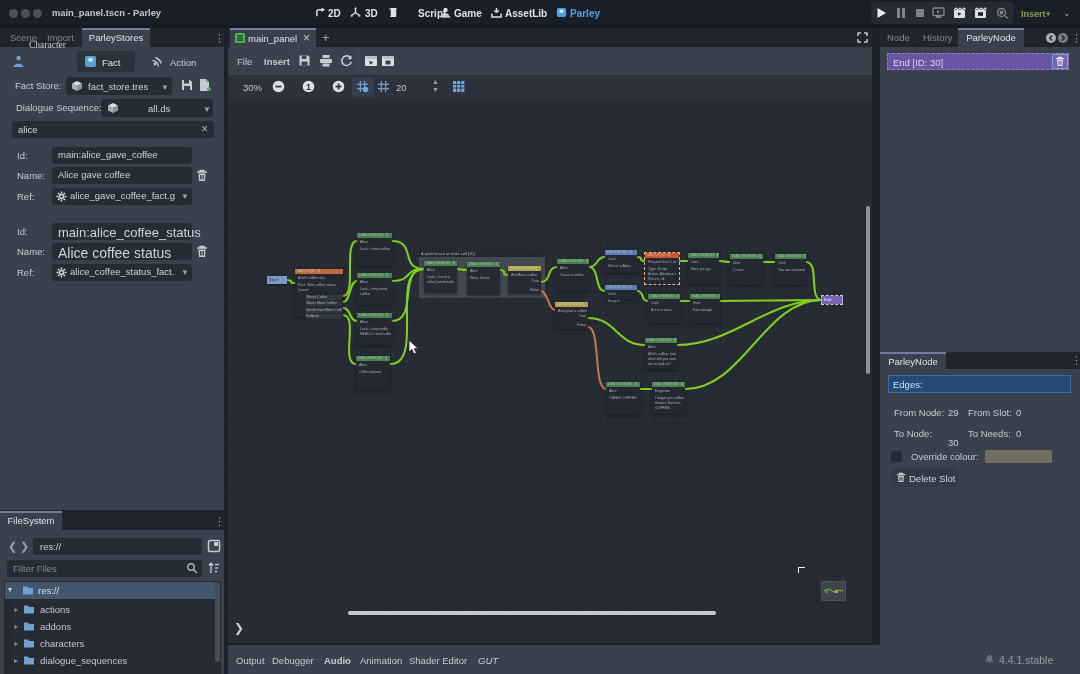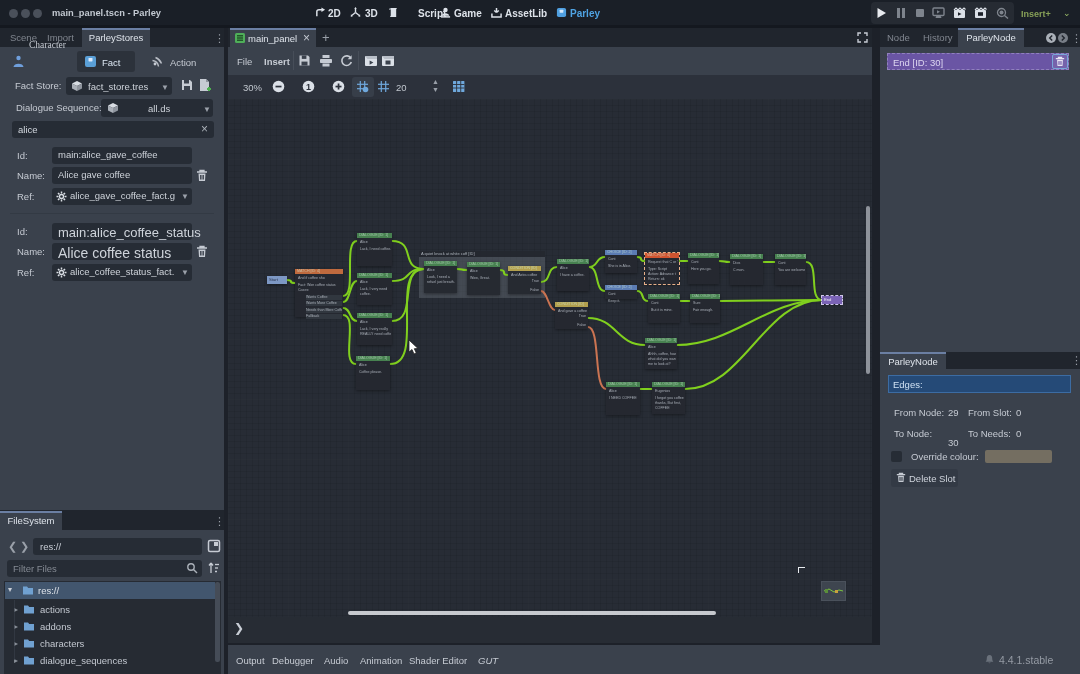--- a/index.html
+++ b/index.html
@@ -659,21 +659,21 @@
         <line x1="4.6" y1="6" x2="4.6" y2="10.5"></line>
         <line x1="6" y1="6" x2="6" y2="10.5"></line>
         <line x1="7.4" y1="6" x2="7.4" y2="10.5"></line>
       </g>
     </svg>
   <div class="abs" style="left:909px; top:473px; color:#cfd4dc; font-size:9.5px;">Delete Slot</div>
 
   <div class="abs panel" style="left:228px; top:645px; width:852px; height:29px;"></div>
   <div class="abs lbl bb" style="left:236px;">Output</div>
   <div class="abs lbl bb" style="left:272px;">Debugger</div>
-  <div class="abs lbl bb" style="left:324px;">Audio</div>
+  <div class="abs lbl bb" style="left:324px;font-weight:bold;">Audio</div>
   <div class="abs lbl bb" style="left:360px;">Animation</div>
   <div class="abs lbl bb" style="left:409px;">Shader Editor</div>
   <div class="abs lbl bb" style="left:478px;font-style:italic;">GUT</div>
   <svg class="abs" style="left:984px; top:654px;" width="11" height="11" viewBox="0 0 11 11">
       <path d="M5.5 1 C3.5 1 2.8 2.5 2.8 4.2 C2.8 6.5 2 7.3 1.5 7.8 H9.5 C9 7.3 8.2 6.5 8.2 4.2 C8.2 2.5 7.5 1 5.5 1 Z" fill="#6a717b"></path>
       <path d="M4.3 8.5 A 1.3 1.3 0 0 0 6.7 8.5 Z" fill="#6a717b"></path>
     </svg>
   <div class="abs" style="left:999px; top:654px; color:#959ba4; font-size:10.5px;">4.4.1.stable</div>
 
   <svg class="abs" style="left:408px; top:339px; z-index:50;" width="12" height="17" viewBox="0 0 12 17">

